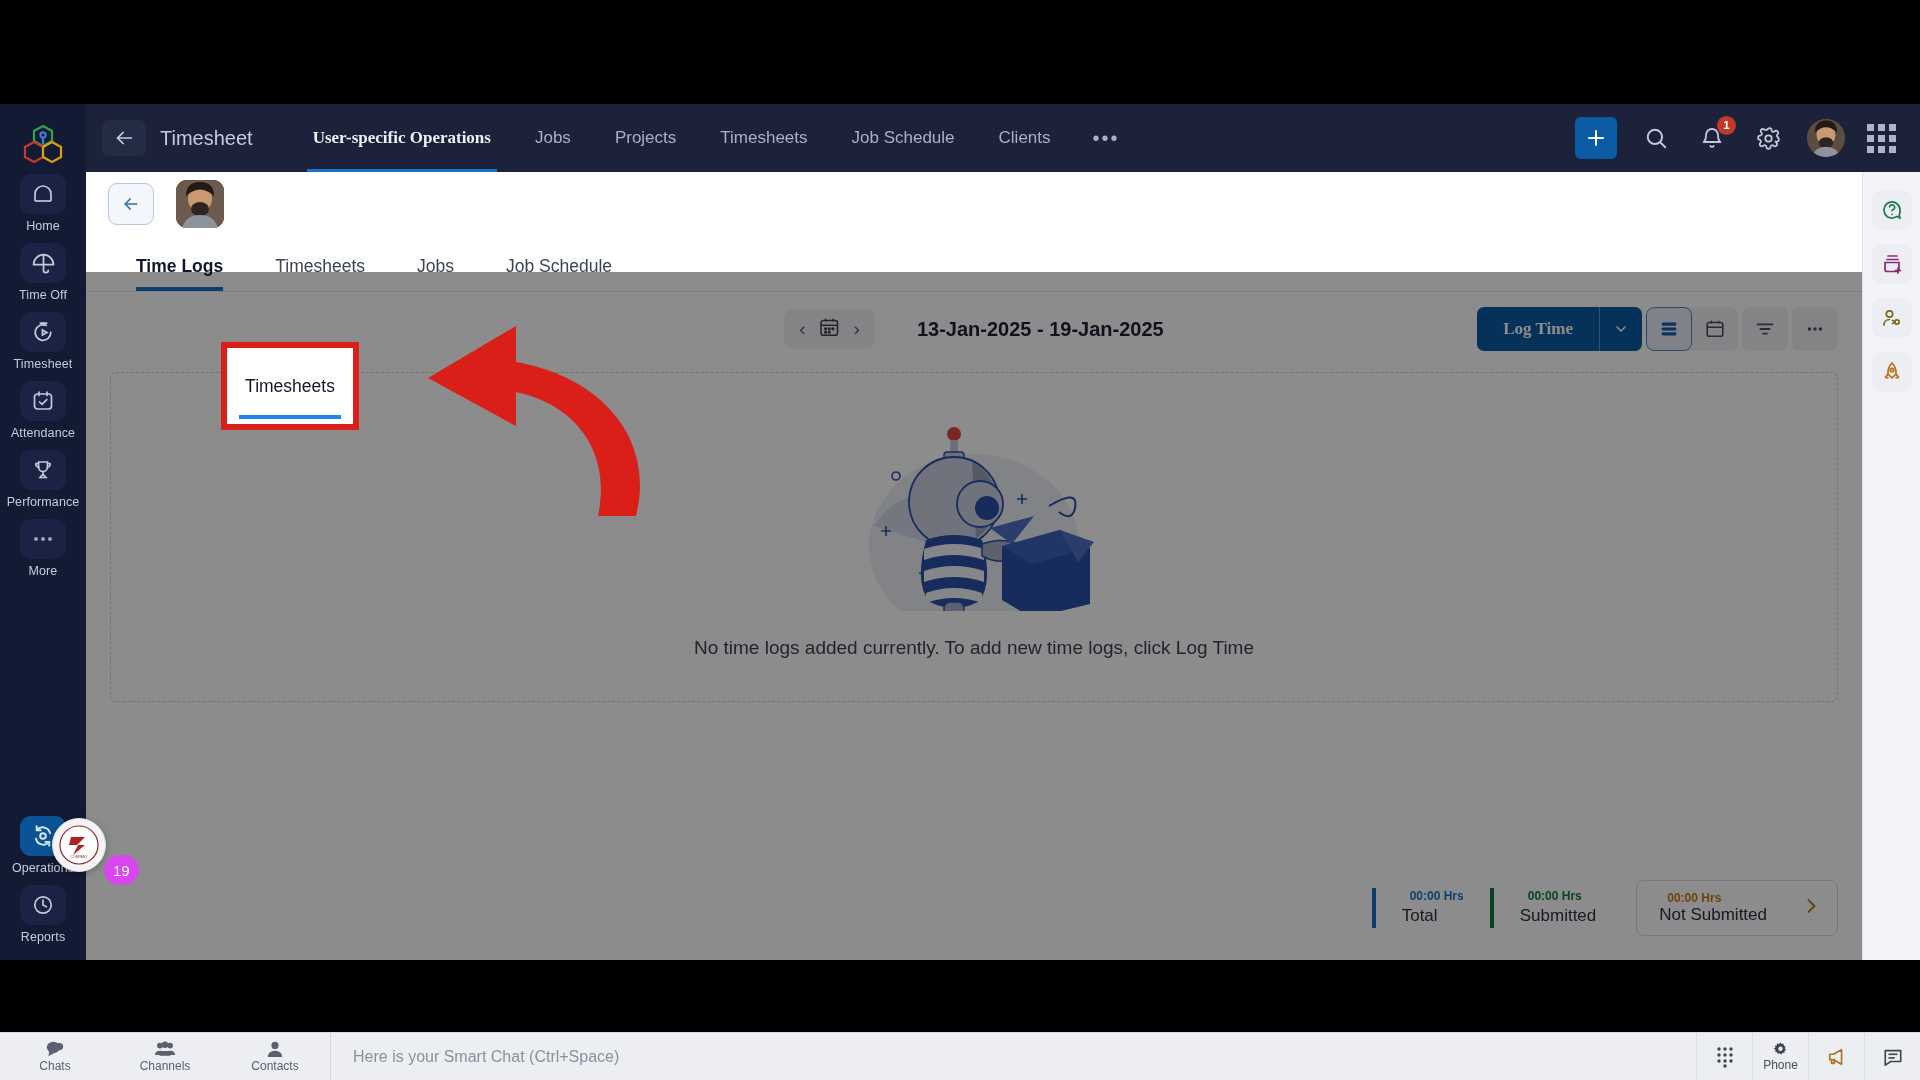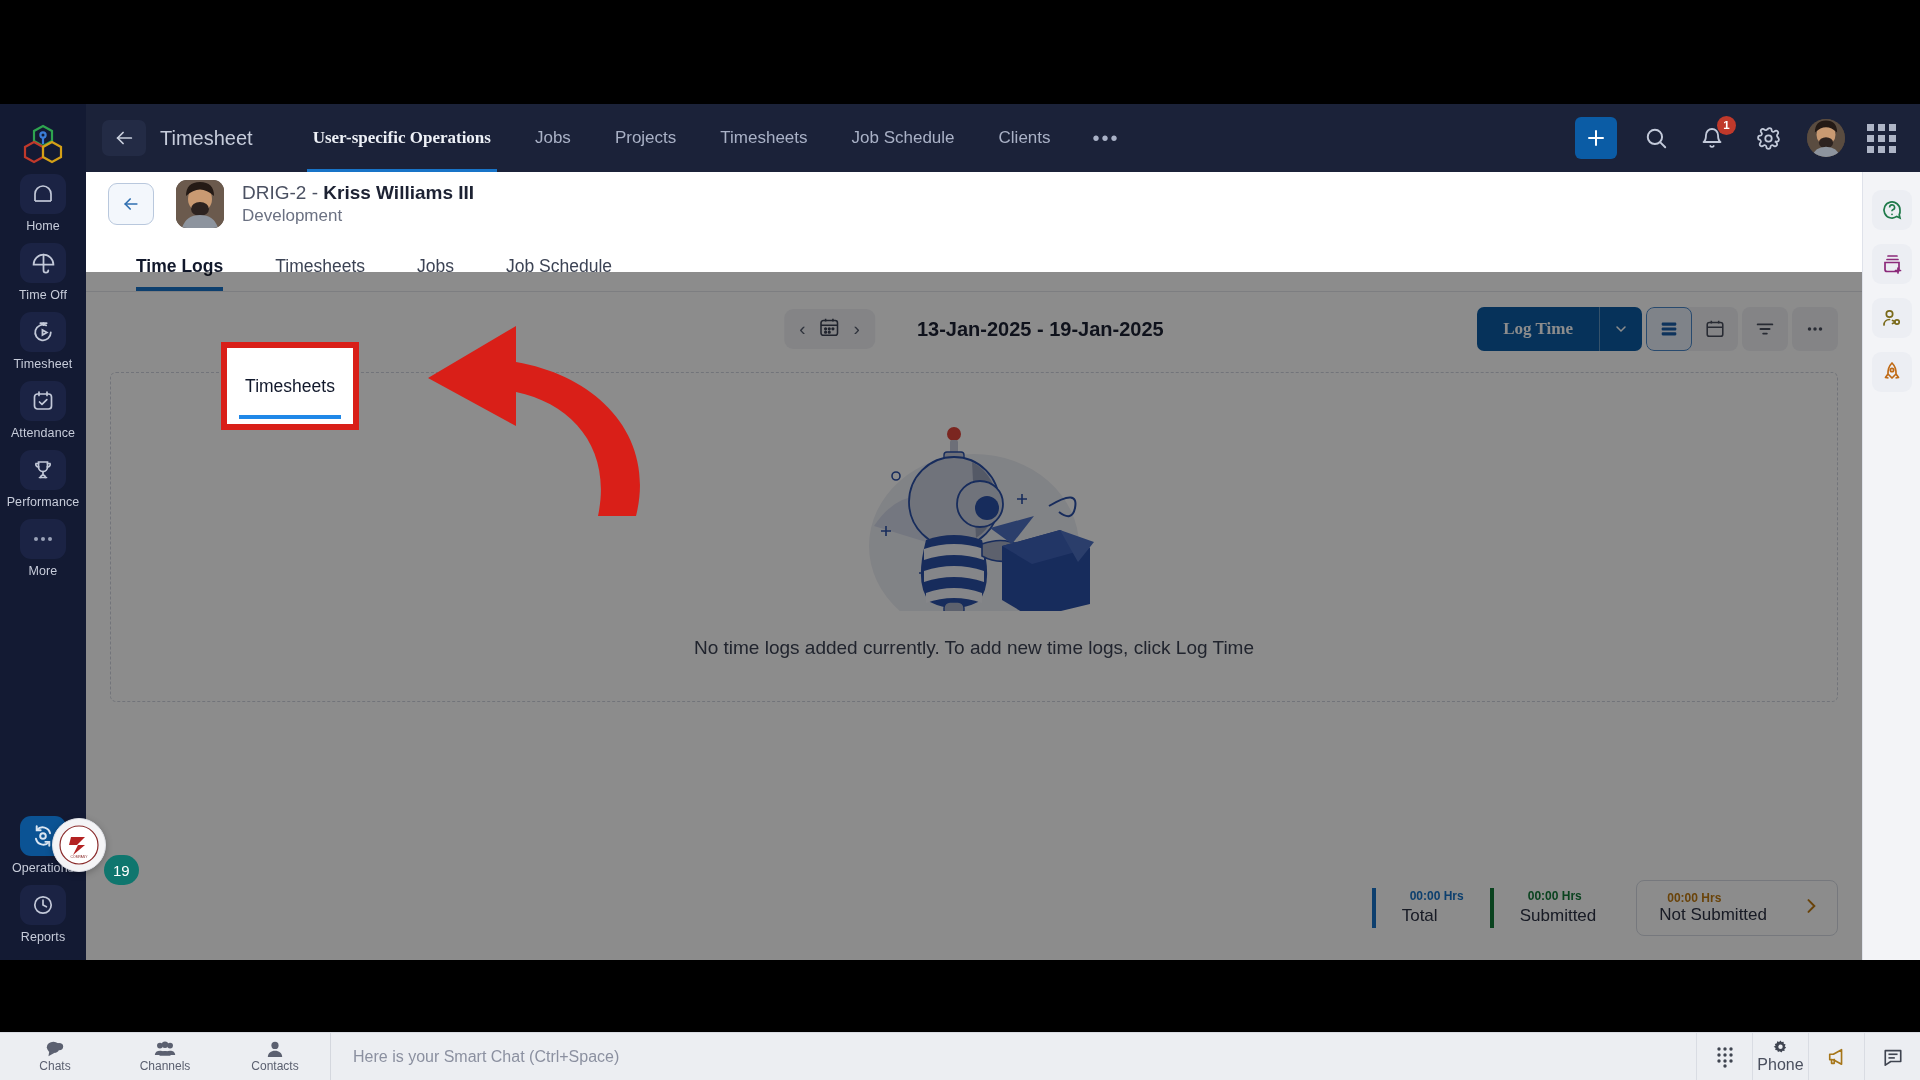--- a/index.html
+++ b/index.html
@@ -226,33 +226,33 @@
   #chat-sep { width: 1px; height: 48px; background: #d4d7de; }
   #chat-input {
     flex: 1; padding-left: 22px; font-size: 16px; color: #8b90a0;
   }
   .chat-right { display: flex; align-items: center; height: 48px; }
   .chat-rbtn {
     width: 56px; height: 48px; display: flex; flex-direction: column;
     align-items: center; justify-content: center; cursor: pointer;
     border-left: 1px solid #d9dce3;
   }
-  .chat-rbtn span { font-size: 16px; color: #4a4f5e; }
+  .chat-rbtn span { font-size: 12px; color: #4a4f5e; }
 
   
   #float-badge {
     position: absolute; left: 52px; bottom: 88px; z-index: 90;
     width: 54px; height: 54px; border-radius: 50%;
     background: #f4f4f6; border: 1px solid #e0e2e8;
     display: flex; align-items: center; justify-content: center;
     box-shadow: 0 2px 7px rgba(0,0,0,.25); cursor: pointer;
   }
   #float-count {
     position: absolute; left: 104px; bottom: 75px; z-index: 91;
-    min-width: 34px; height: 30px; border-radius: 16px; background: #0f766e;
+    min-width: 34px; height: 30px; border-radius: 16px; background: #d946ef;
     color: #fff; font-size: 15px; display: flex; align-items: center; justify-content: center;
     padding: 0 9px;
   }
 
   
   #annot-box {
     position: absolute; left: 221px; top: 238px;
     width: 138px; height: 88px; z-index: 120;
     border: 6px solid #d91f18; background: #fff;
     display: flex; flex-direction: column; align-items: center; justify-content: center;
@@ -278,24 +278,20 @@
             </svg>
         </div>
         <div id="user-avatar">
           <svg width="48" height="48" viewBox="0 0 48 48">
             <rect width="48" height="48" fill="#6b5a4d"></rect>
             <ellipse cx="24" cy="19" rx="12" ry="13" fill="#c99a72"></ellipse>
             <path d="M10 16 q14 -13 28 0 q0 -14 -14 -14 q-14 0 -14 14z" fill="#241a15"></path>
             <ellipse cx="24" cy="29" rx="9" ry="7" fill="#2d2320"></ellipse>
             <path d="M6 48 q4 -13 18 -13 q14 0 18 13z" fill="#8d949e"></path>
           </svg>
-        </div>
-        <div id="user-meta">
-          <div id="user-name"><span>DRIG-2 - </span><b>Kriss Williams III</b></div>
-          <div id="user-dept">Development</div>
         </div>
       </div>
 
       <div id="subtabs">
         <div class="subtab active">Time Logs</div>
         <div class="subtab">Timesheets</div>
         <div class="subtab">Jobs</div>
         <div class="subtab">Job Schedule</div>
       </div>
 

